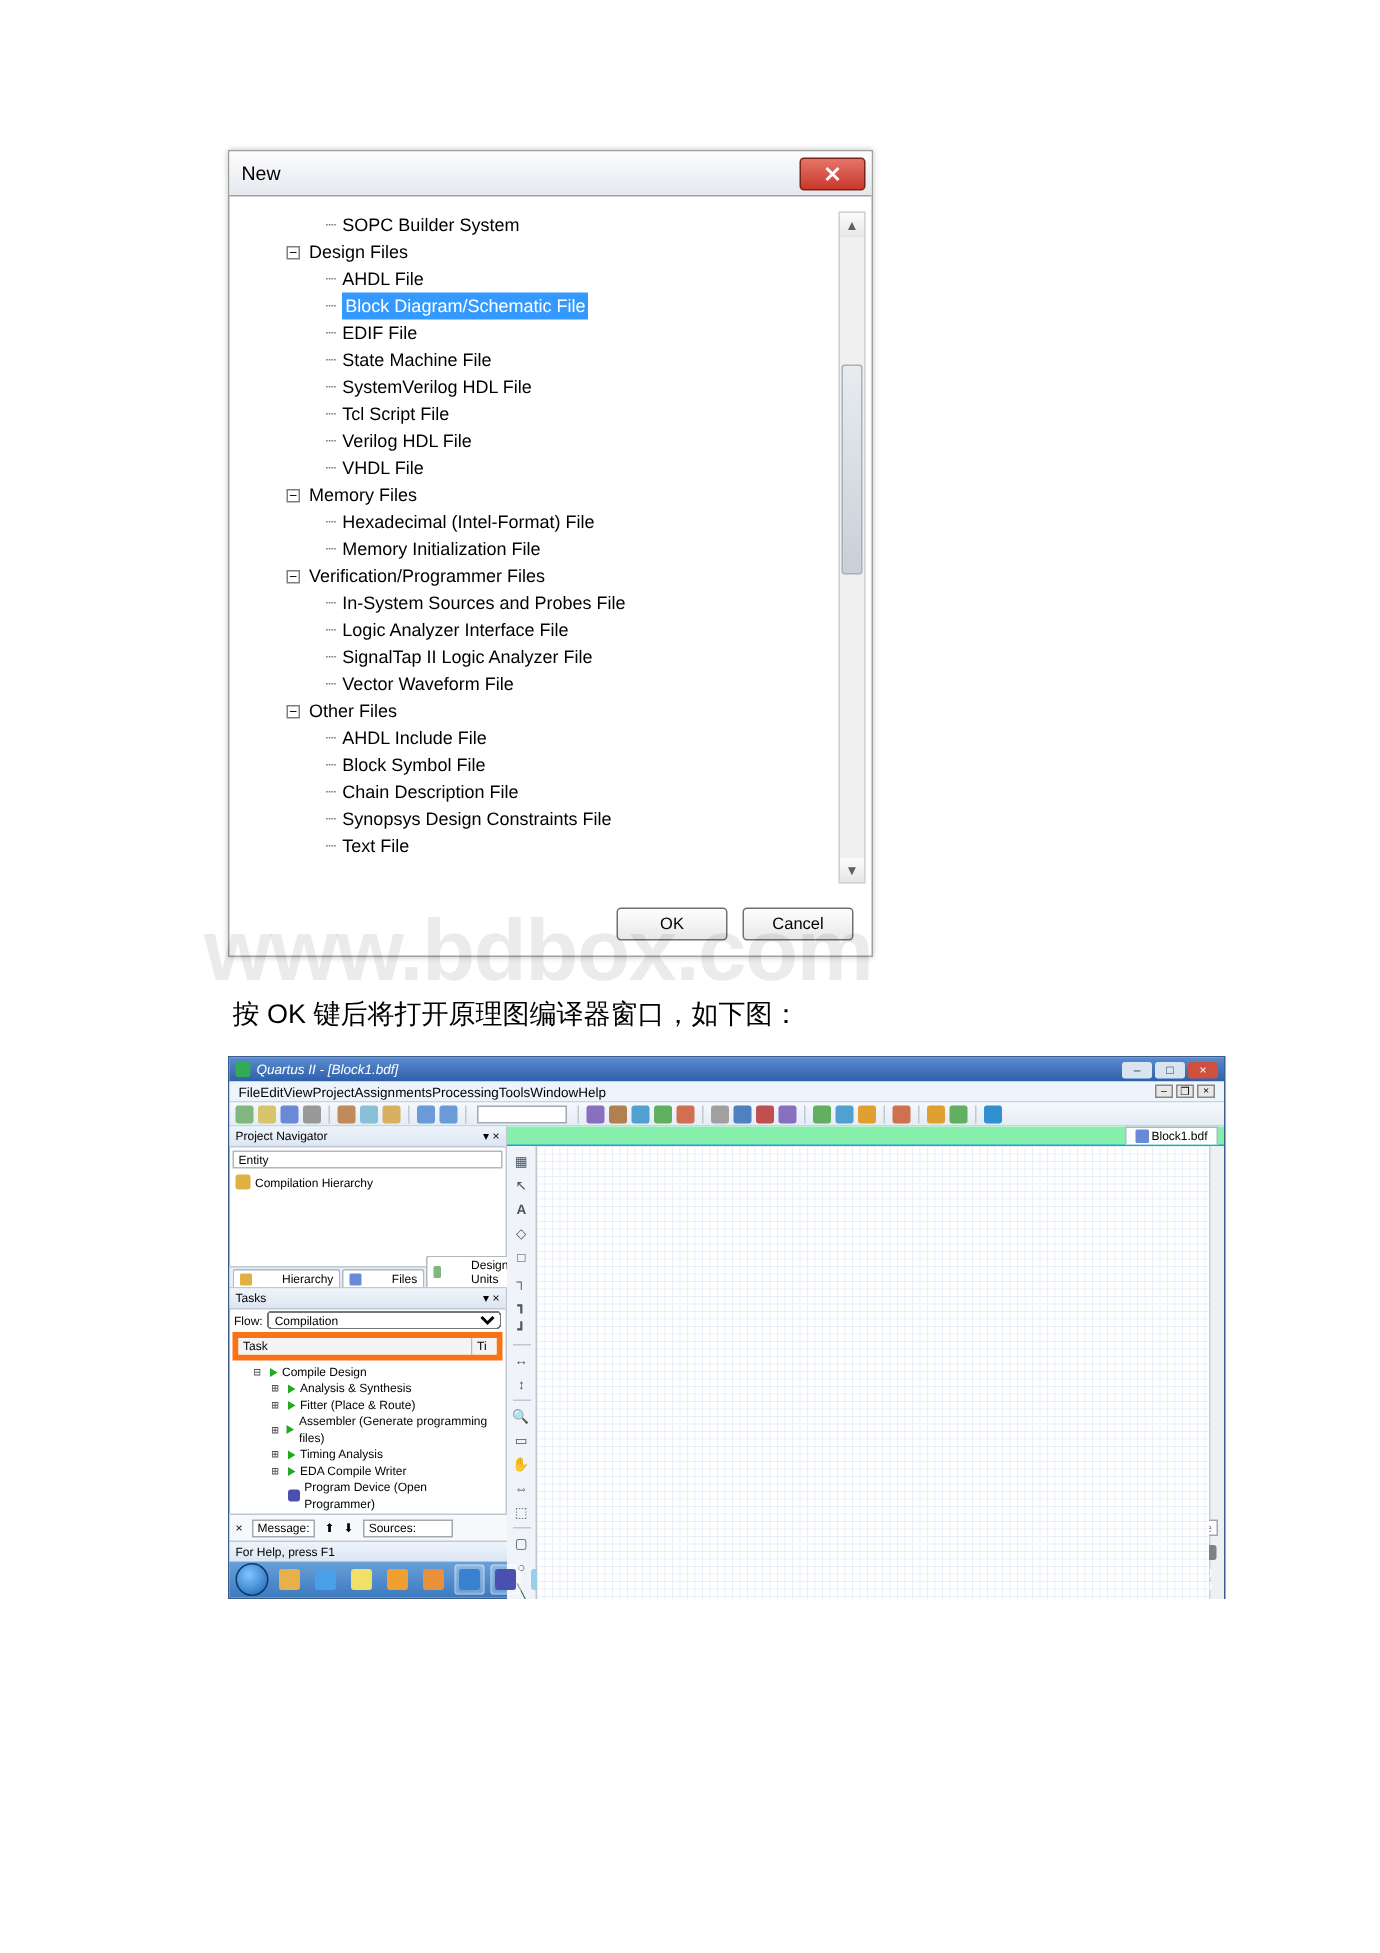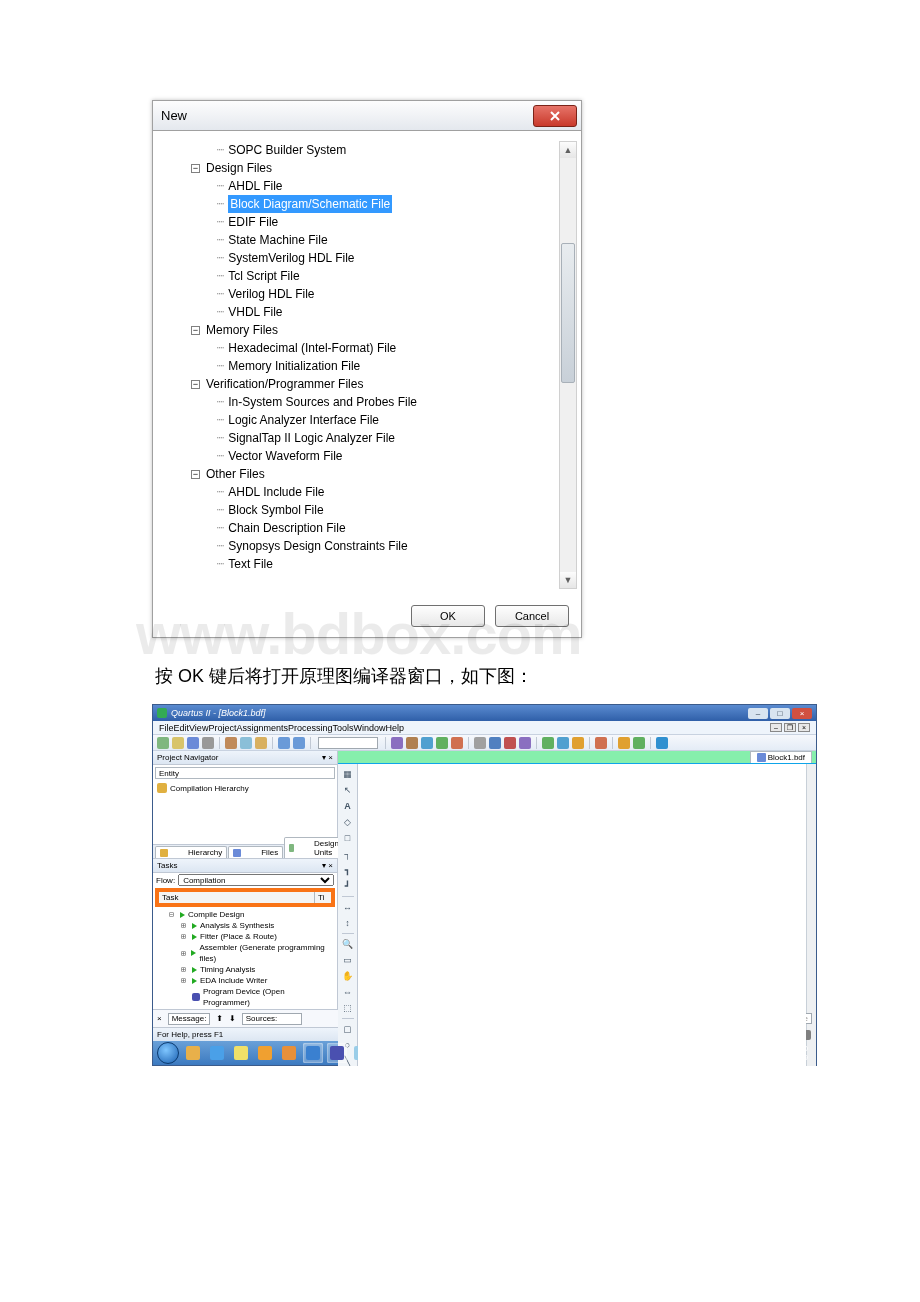--- a/index.html
+++ b/index.html
@@ -564,21 +564,21 @@
               <span>Assembler (Generate programming files)</span>
             </div>
             <div class="row lv2">
               <span class="exp">⊞</span>
               <span class="play"></span>
               <span>Timing Analysis</span>
             </div>
             <div class="row lv2">
               <span class="exp">⊞</span>
               <span class="play"></span>
-              <span>EDA Include Writer</span>
+              <span>EDA Compile Writer</span>
             </div>
             <div class="row lv2">
               <span class="exp"></span>
               <span style="width:8px;height:8px;background:#4a50b0;border-radius:2px"></span>
               <span>Program Device (Open Programmer)</span>
             </div>
           </div>
         <div style="flex:1"></div>
       </div>
     </div>

